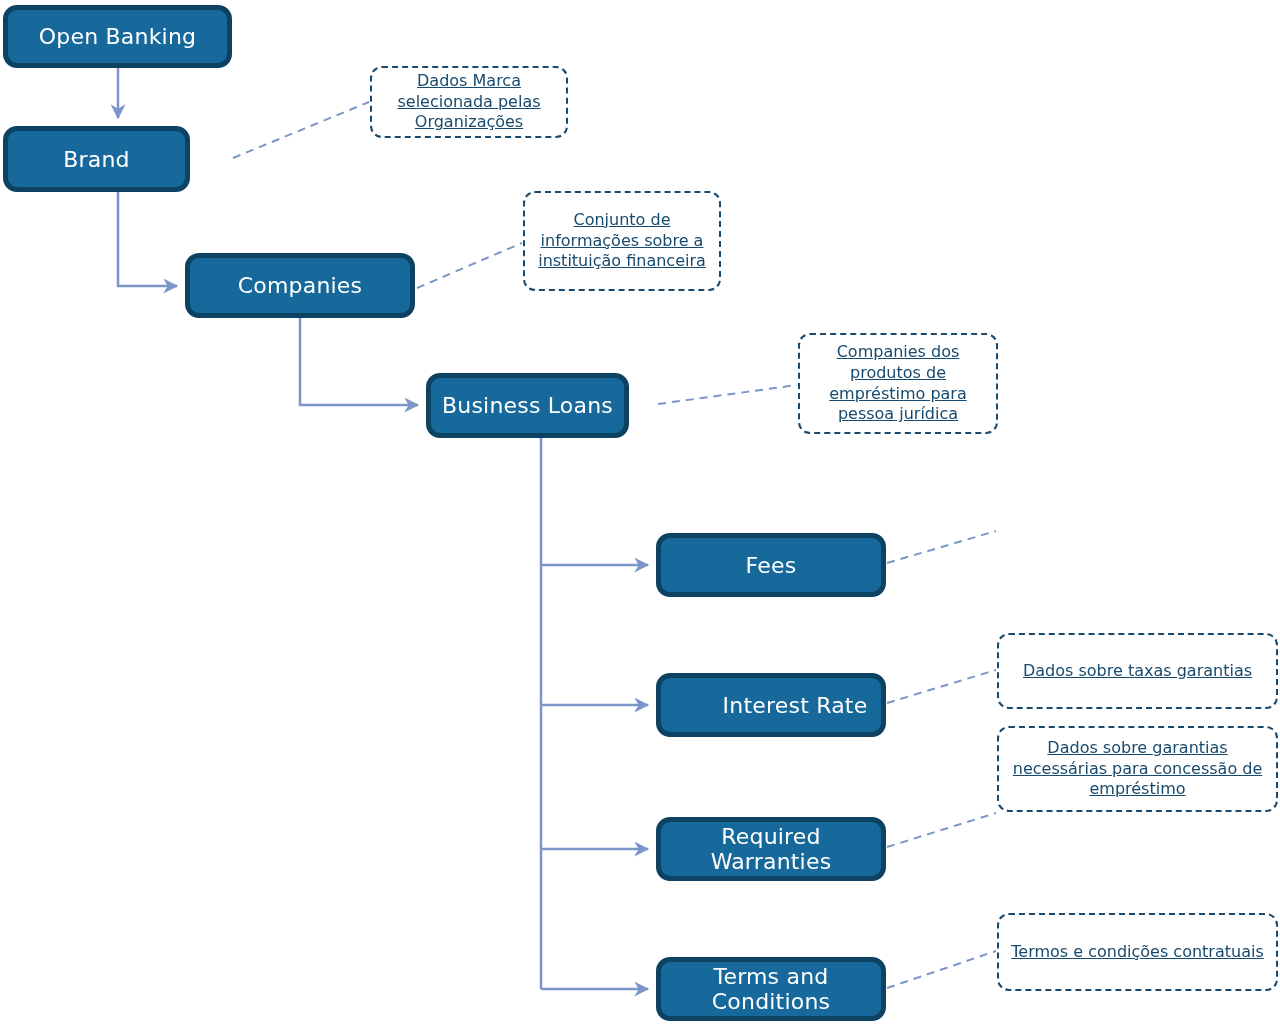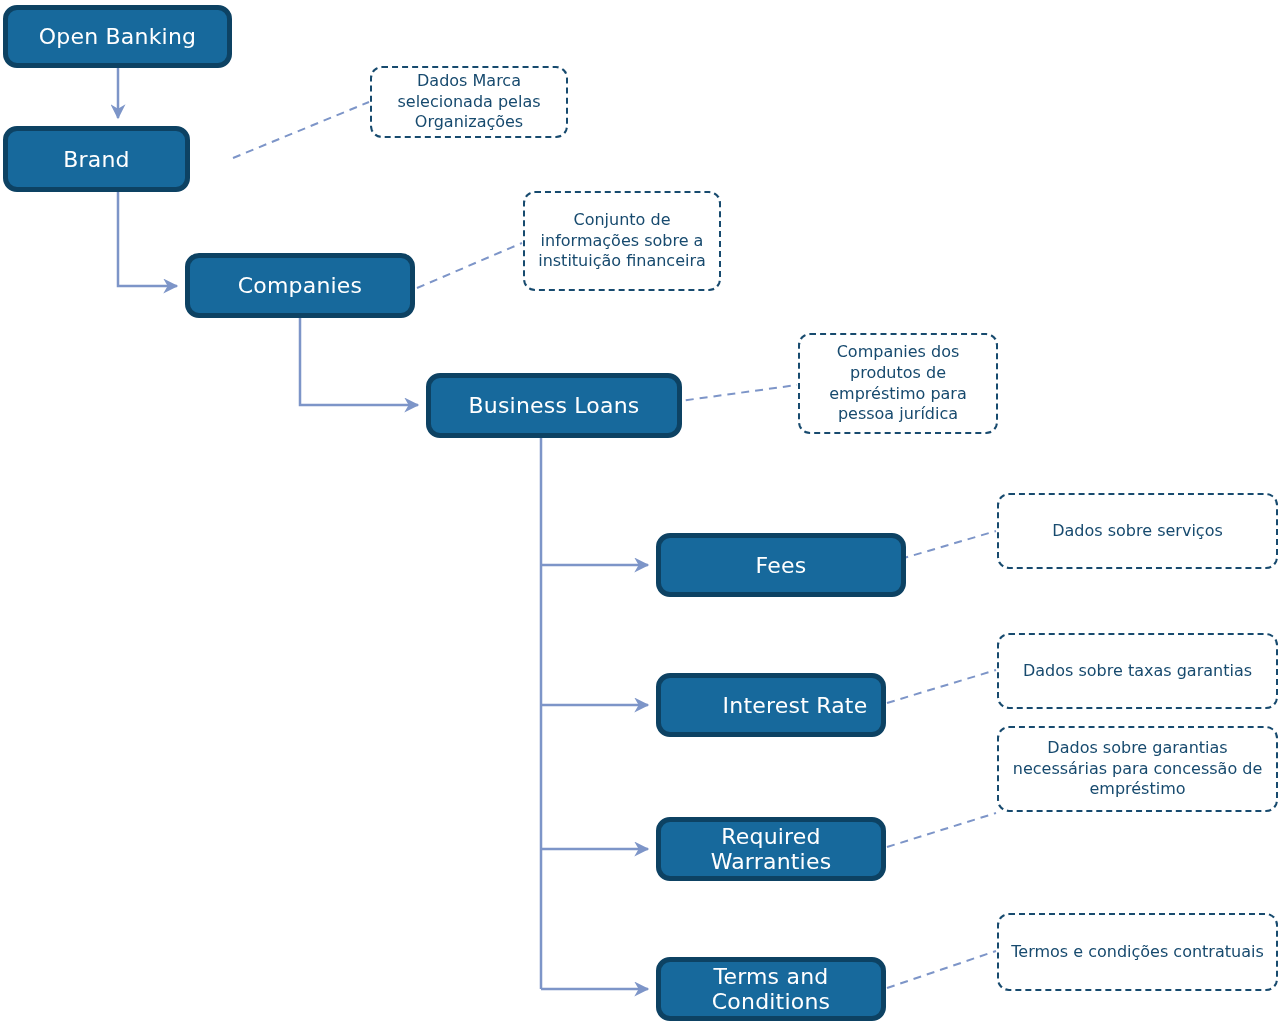--- a/index.html
+++ b/index.html
@@ -32,20 +32,21 @@
   .note{
     position:absolute;
     background:var(--page-bg);
     border:2.5px dashed var(--note-border);
     border-radius:12px;
     color:var(--note-text);
     display:flex;align-items:center;justify-content:center;
     font-size:16px;line-height:1.3;
     text-align:center;
     padding:4px 8px;
+    text-decoration:underline;
   }
 </style>
 </head>
 <body>
 
 <div class="canvas">
 
   <svg class="wires" viewBox="0 0 1280 1024">
     <defs>
       <marker id="arrow" viewBox="0 0 12 12" refX="11" refY="6" markerUnits="userSpaceOnUse" markerWidth="17" markerHeight="15" orient="auto">
@@ -70,37 +71,36 @@
     <path class="wire-dashed" d="M887 847 L996 813"></path>
     <path class="wire-dashed" d="M887 988 L996 951"></path>
   </svg>
 
   <div class="node" style="left:3px;top:5px;width:229px;height:63px;">Open Banking</div>
 
   <div class="node" style="left:3px;top:126px;width:187px;height:66px;">Brand</div>
 
   <div class="node" style="left:185px;top:253px;width:230px;height:65px;">Companies</div>
 
-  <div class="node" style="left:426px;top:373px;width:256px;height:65px;">Business Loans</div>
+  <div class="node" style="left:426px;top:373px;width:203px;height:65px;">Business Loans</div>
 
-  <div class="node" style="left:656px;top:533px;width:250px;height:64px;">Fees</div>
+  <div class="node" style="left:656px;top:533px;width:230px;height:64px;">Fees</div>
 
   <div class="node" style="left:656px;top:673px;width:230px;height:64px;padding-left:48px;">Interest Rate</div>
 
   <div class="node" style="left:656px;top:817px;width:230px;height:64px;text-align:center;">Required Warranties</div>
 
   <div class="node" style="left:656px;top:957px;width:230px;height:64px;">Terms and Conditions</div>
 
   <div class="note" style="left:370px;top:66px;width:198px;height:72px;">Dados Marca selecionada pelas Organizações</div>
 
   <div class="note" style="left:523px;top:191px;width:198px;height:100px;">Conjunto de informações sobre a instituição financeira</div>
 
   <div class="note" style="left:798px;top:333px;width:200px;height:101px;">Companies dos produtos de empréstimo para pessoa jurídica</div>
 
-  <div class="note" style="left:997px;top:493px;width:281px;height:76px;">Dados sobre serviços</div>
 
   <div class="note" style="left:997px;top:633px;width:281px;height:76px;">Dados sobre taxas garantias</div>
 
   <div class="note" style="left:997px;top:726px;width:281px;height:86px;">Dados sobre garantias necessárias para concessão de empréstimo</div>
 
   <div class="note" style="left:997px;top:913px;width:281px;height:78px;">Termos e condições contratuais</div>
 
 </div>
 
 </body></html>

